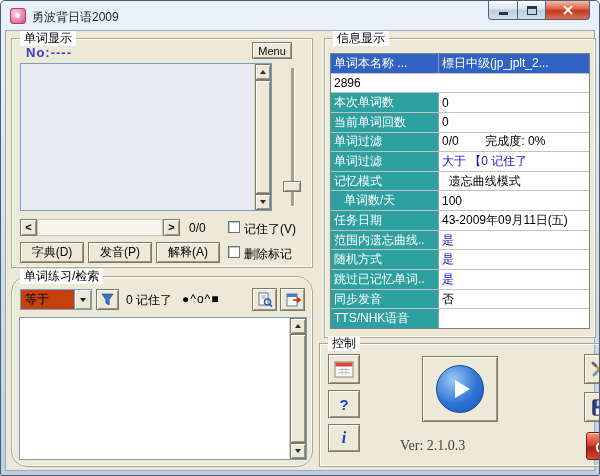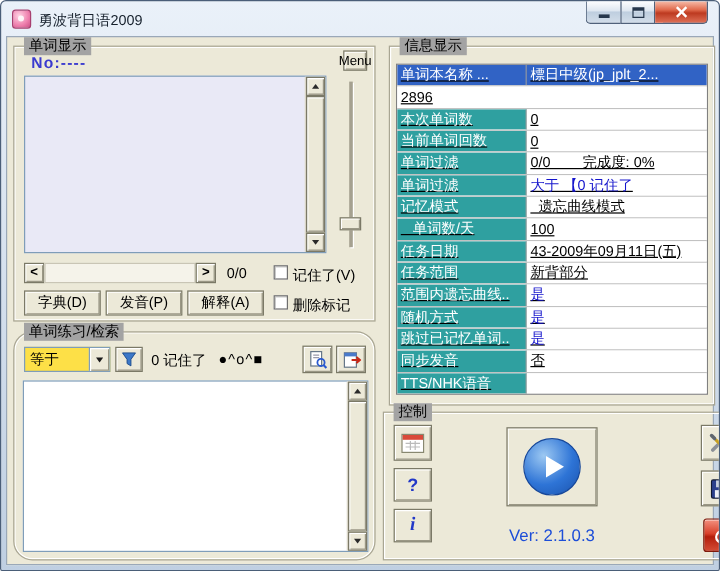--- a/index.html
+++ b/index.html
@@ -26,21 +26,21 @@
     background:linear-gradient(#F6BCA9,#E06A4C 40%,#BD3A20 55%,#DE7057);}
   .g-min{width:9px;height:3px;background:#26374C;margin-top:7px;}
   .g-max{width:10px;height:9px;border:1px solid #26374C;border-top-width:3px;}
 
   
   .client{position:absolute;left:4px;right:4px;top:29px;bottom:4px;background:#ECE9D8;
     box-shadow:inset 0 0 0 1px #9AA8B8;}
 
   
   .group{position:absolute;border:1px solid #A9A693;box-shadow:inset 0 0 0 1px #FFFFFF;}
-  .gtitle{position:absolute;top:-8px;left:8px;background:#a3a3a3;padding:0 4px;
+  .gtitle{position:absolute;top:-8px;left:8px;background:#ffffff;padding:0 4px;
     font-size:12px;line-height:15px;color:#000;}
 
   
   .btn{position:absolute;background:#ECE9D8;border:1px solid #7B7967;
     box-shadow:inset 1px 1px 0 #FFFFFF, inset -1px -1px 0 #9A9785;
     font-size:12px;color:#000;display:flex;align-items:center;justify-content:center;}
 
   
   .check{position:absolute;display:flex;font-size:12px;color:#000;}
   .cb{width:12px;height:12px;background:#fff;border:1px solid #6E6E6E;
@@ -55,55 +55,55 @@
   .sthumb{position:absolute;left:0;top:16px;bottom:16px;width:16px;background:#ECE9D8;
     border:1px solid #7B7967;box-shadow:inset 1px 1px 0 #FFFFFF, inset -1px -1px 0 #9A9785;}
   .tri-up{width:0;height:0;border-left:3px solid transparent;border-right:3px solid transparent;border-bottom:4px solid #2A2A2A;}
   .tri-down{width:0;height:0;border-left:3px solid transparent;border-right:3px solid transparent;border-top:4px solid #2A2A2A;}
   .tri-dn-sm{width:0;height:0;border-left:3px solid transparent;border-right:3px solid transparent;border-top:4px solid #1A1A1A;}
 
   
   #g-word{left:6px;top:8px;width:302px;height:230px;}
   .no-label{position:absolute;left:14px;top:6px;font-size:13px;font-weight:bold;
     color:#3A3ACF;letter-spacing:1px;}
-  .menu-btn{right:6px;top:3px;width:20px;height:17px;font-size:11px;}
+  .menu-btn{right:20px;top:3px;width:40px;height:17px;font-size:11px;}
   .display-area{position:absolute;left:8px;top:24px;width:252px;height:148px;
     background:#E9E9F6;border:1px solid #7F9DB9;}
   .vslider{position:absolute;left:266px;top:24px;width:28px;height:148px;}
   .vslider .groove{position:absolute;left:13px;top:5px;bottom:5px;width:3px;
     background:#A5A190;box-shadow:1px 1px 0 #FFFFFF;}
   .vslider .thumb{position:absolute;left:5px;top:118px;width:18px;height:11px;background:#ECE9D8;
     border:1px solid #7B7967;box-shadow:inset 1px 1px 0 #FFFFFF, inset -1px -1px 0 #9A9785;}
   .pager-btn{width:17px;height:17px;font-size:11px;font-weight:bold;padding-bottom:1px;}
   .htrack{position:absolute;left:25px;top:180px;width:126px;height:17px;
     background:#F5F3EA;border:1px solid #C9C5B5;}
   .counter{position:absolute;left:177px;top:182px;font-size:12px;color:#000;}
   .word-btn{top:203px;width:64px;height:21px;}
 
   
   #g-practice{left:6px;top:246px;width:302px;height:191px;border-radius:16px;}
-  .combo{position:absolute;left:8px;top:12px;width:72px;height:21px;background:#fde047;
+  .combo{position:absolute;left:8px;top:12px;width:72px;height:21px;background:#c2410c;
     border:1px solid #7F9DB9;display:flex;align-items:center;}
   .combo .val{flex:1;font-size:12px;padding-left:4px;}
   .combo .drop{width:17px;height:100%;background:#ECE9D8;border-left:1px solid #7F9DB9;
     display:flex;align-items:center;justify-content:center;
     box-shadow:inset 1px 1px 0 #FFFFFF, inset -1px -1px 0 #9A9785;}
   .filter-btn{left:84px;top:12px;width:23px;height:21px;}
   .count-label{position:absolute;left:114px;top:15px;font-size:12px;color:#000;}
   .face-label{position:absolute;left:170px;top:15px;font-size:12px;color:#000;letter-spacing:1px;}
   .tool-btn1{left:240px;top:11px;width:25px;height:23px;}
   .tool-btn2{left:268px;top:11px;width:25px;height:23px;}
   .practice-list{position:absolute;left:7px;top:40px;width:288px;height:143px;
     background:#FFFFFF;border:1px solid #7F9DB9;}
 
   
   #g-info{left:319px;top:8px;width:272px;height:300px;}
   .itable{position:absolute;left:5px;top:14px;right:5px;bottom:8px;border:1px solid #808080;
     display:flex;flex-direction:column;background:#fff;}
-  .irow{flex:1;display:flex;border-bottom:1px solid #C2C2C2;overflow:hidden;min-height:0;text-decoration:underline;}
+  .irow{flex:1;display:flex;border-bottom:1px solid #C2C2C2;overflow:hidden;min-height:0;}
   .irow:last-child{border-bottom:none;}
   .ilabel{width:108px;flex:none;background:#2FA0A0;color:#fff;font-size:12px;
     display:flex;align-items:center;padding-left:3px;border-right:1px solid #9A9A9A;
     white-space:pre;overflow:hidden;}
   .ivalue{flex:1;font-size:12px;display:flex;align-items:center;padding-left:3px;
     color:#000;white-space:pre;overflow:hidden;background:#fff;}
   .irow.sel .ilabel,.irow.sel .ivalue{background:#3163C5;color:#fff;}
   .ivalue.blue{color:#1414CC;}
 
   
@@ -114,22 +114,22 @@
   .btn-info{left:8px;top:80px;height:28px;font-size:16px;font-weight:bold;font-style:italic;
     font-family:"Liberation Serif","DejaVu Serif",serif;color:#2238C8;}
   .btn-play{left:102px;top:12px;width:76px;height:66px;}
   .play-circle{width:48px;height:48px;border-radius:50%;
     background:radial-gradient(circle at 35% 30%, #9CC8F2, #2E74D6 55%, #1A52AC);
     border:1px solid #16479A;display:flex;align-items:center;justify-content:center;}
   .play-tri{width:0;height:0;border-left:15px solid #fff;border-top:9px solid transparent;
     border-bottom:9px solid transparent;margin-left:5px;}
   .btn-wrench{right:10px;top:10px;}
   .btn-disk{right:10px;top:48px;}
-  .version{position:absolute;left:80px;top:94px;width:120px;text-align:center;
-    font-family:Liberation Sans, sans-serif;font-size:14px;color:#1d4ed8;}
+  .version{position:absolute;left:80px;top:94px;width:120px;
+    font-family:Liberation Serif, serif;font-size:14px;color:#404040;}
   .btn-power{right:10px;top:88px;width:30px;height:28px;border-radius:3px;
     background:linear-gradient(#F49180,#D8402A 45%,#B31E0C 55%,#D44B34);
     border:1px solid #7E1A0C;box-shadow:inset 0 1px 0 rgba(255,255,255,.5);}
 </style>
 </head>
 <body>
 
 <div class="window">
 
   <div class="titlebar">
@@ -274,24 +274,20 @@
         </div>
         <div class="irow">
           <div class="ilabel">   单词数/天</div>
           <div class="ivalue">100</div>
         </div>
         <div class="irow">
           <div class="ilabel">任务日期</div>
           <div class="ivalue">43-2009年09月11日(五)</div>
         </div>
         <div class="irow">
-          <div class="ilabel">任务范围</div>
-          <div class="ivalue">新背部分</div>
-        </div>
-        <div class="irow">
           <div class="ilabel">范围内遗忘曲线..</div>
           <div class="ivalue blue">是</div>
         </div>
         <div class="irow">
           <div class="ilabel">随机方式</div>
           <div class="ivalue blue">是</div>
         </div>
         <div class="irow">
           <div class="ilabel">跳过已记忆单词..</div>
           <div class="ivalue blue">是</div>

